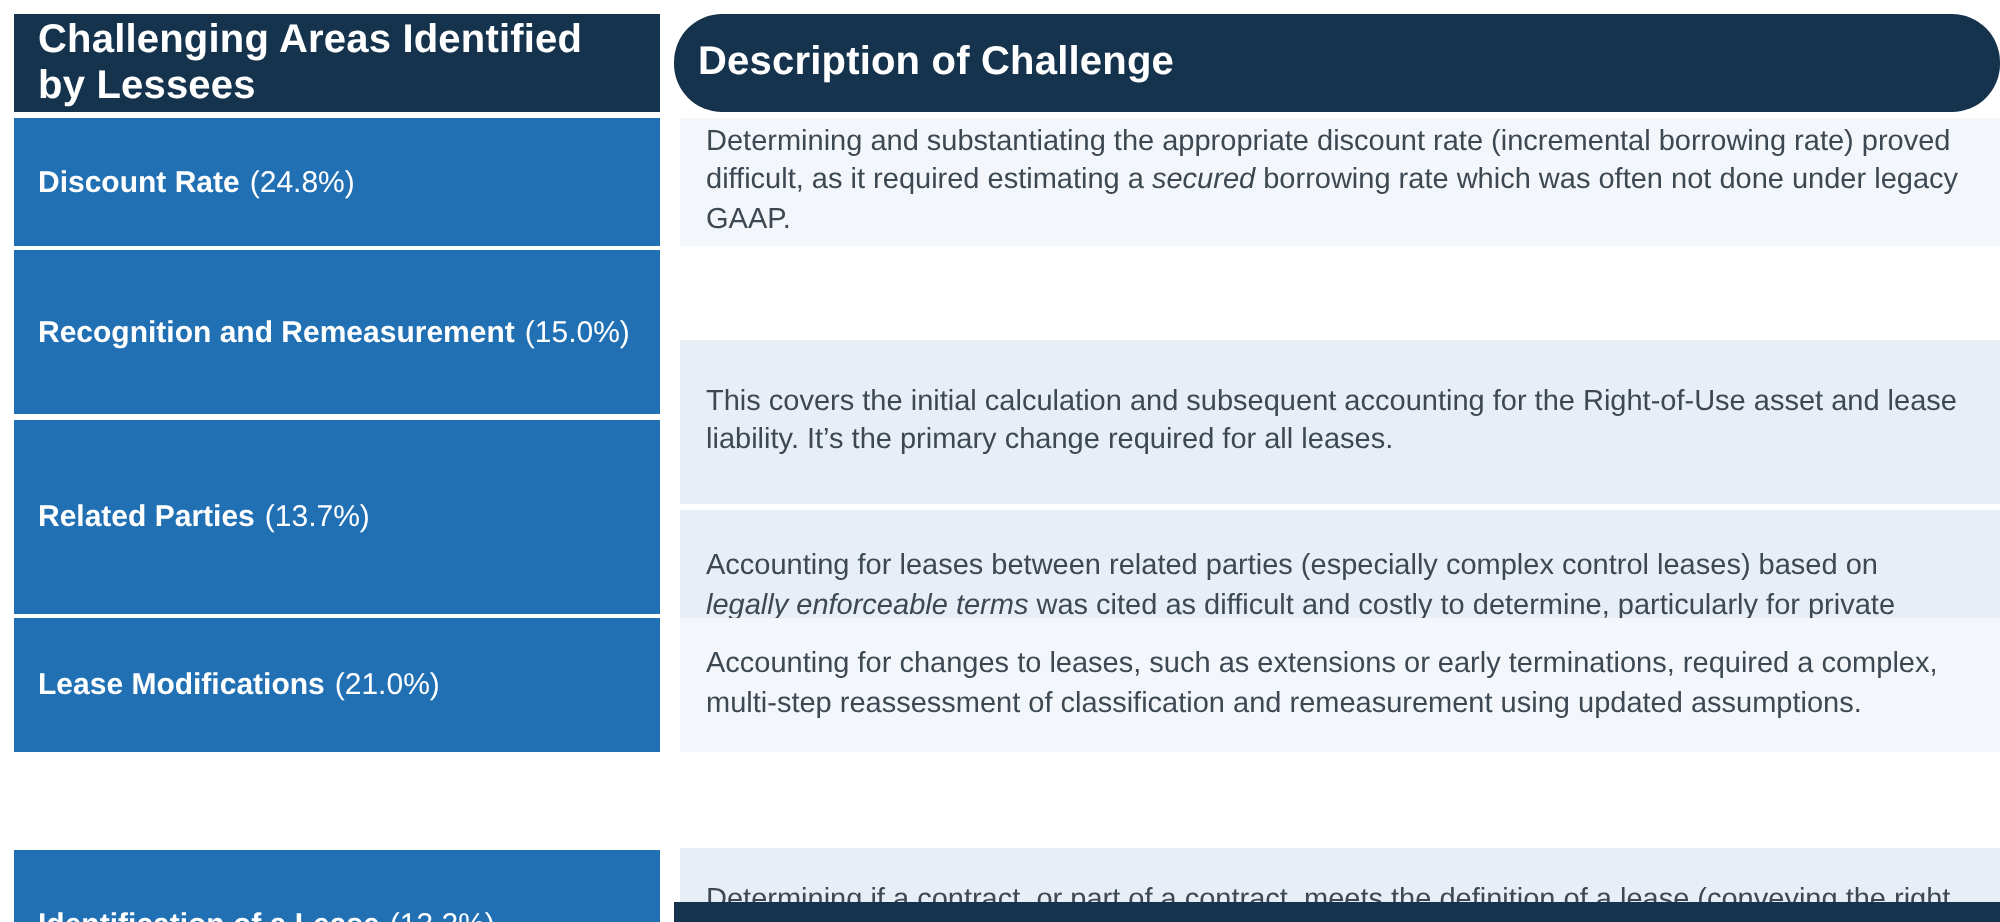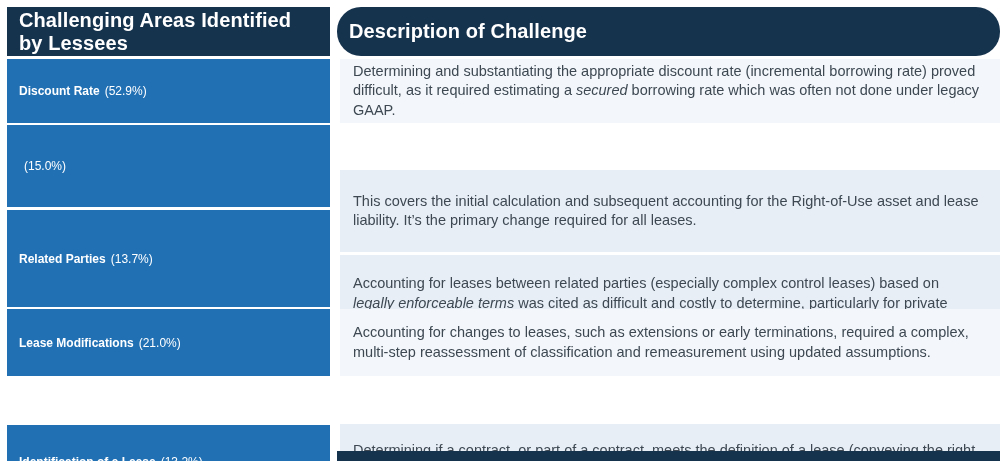--- a/index.html
+++ b/index.html
@@ -43,21 +43,21 @@
   
   .acell {
     position: absolute;
     left: 7px;
     width: 323px;
     background: var(--area-cell-bg);
     color: #ffffff;
     display: flex;
     align-items: center;
     padding: 0 12px;
-    font-size: 12px;
+    font-size: 15px;
     white-space: nowrap;
   }
   .acell .nm { font-weight: bold; }
   .acell .pc { font-weight: normal; margin-left: 5px; }
 
   
   .dcell {
     position: absolute;
     left: 340px;
     width: 663px;
@@ -97,27 +97,28 @@
 
   <div class="hcell left">
     <span>Challenging Areas Identified by Lessees</span>
   </div>
   <div class="hcell right">
     <span>Description of Challenge</span>
   </div>
 
   <div class="acell r1">
     <span class="nm">Discount Rate</span>
-    <span class="pc">(52.9%)</span>
+    <span class="pc">(24.8%)</span>
   </div>
   <div class="dcell light r1">
     <div><span>Determining and substantiating the appropriate discount rate (incremental borrowing rate) proved difficult, as it required estimating a </span><em>secured</em><span> borrowing rate which was often not done under legacy GAAP.</span></div>
   </div>
 
   <div class="acell r2">
+    <span class="nm">Recognition and Remeasurement</span>
     <span class="pc">(15.0%)</span>
   </div>
   <div class="dcell tint r2">
     <div><span>This covers the initial calculation and subsequent accounting for the Right-of-Use asset and lease liability. It’s the primary change required for all leases.</span></div>
   </div>
 
   <div class="acell r3">
     <span class="nm">Related Parties</span>
     <span class="pc">(13.7%)</span>
   </div>

